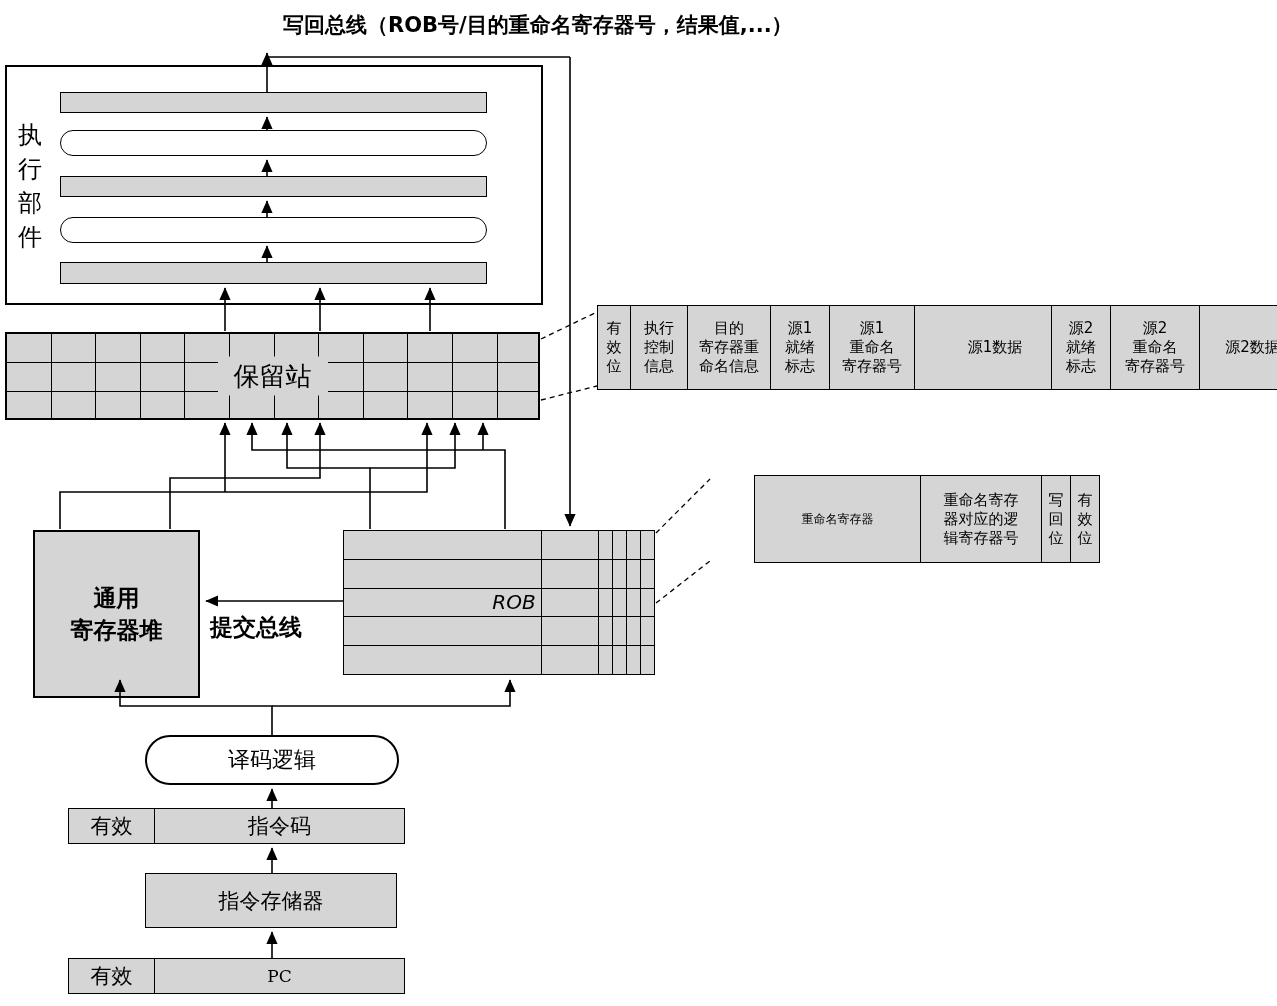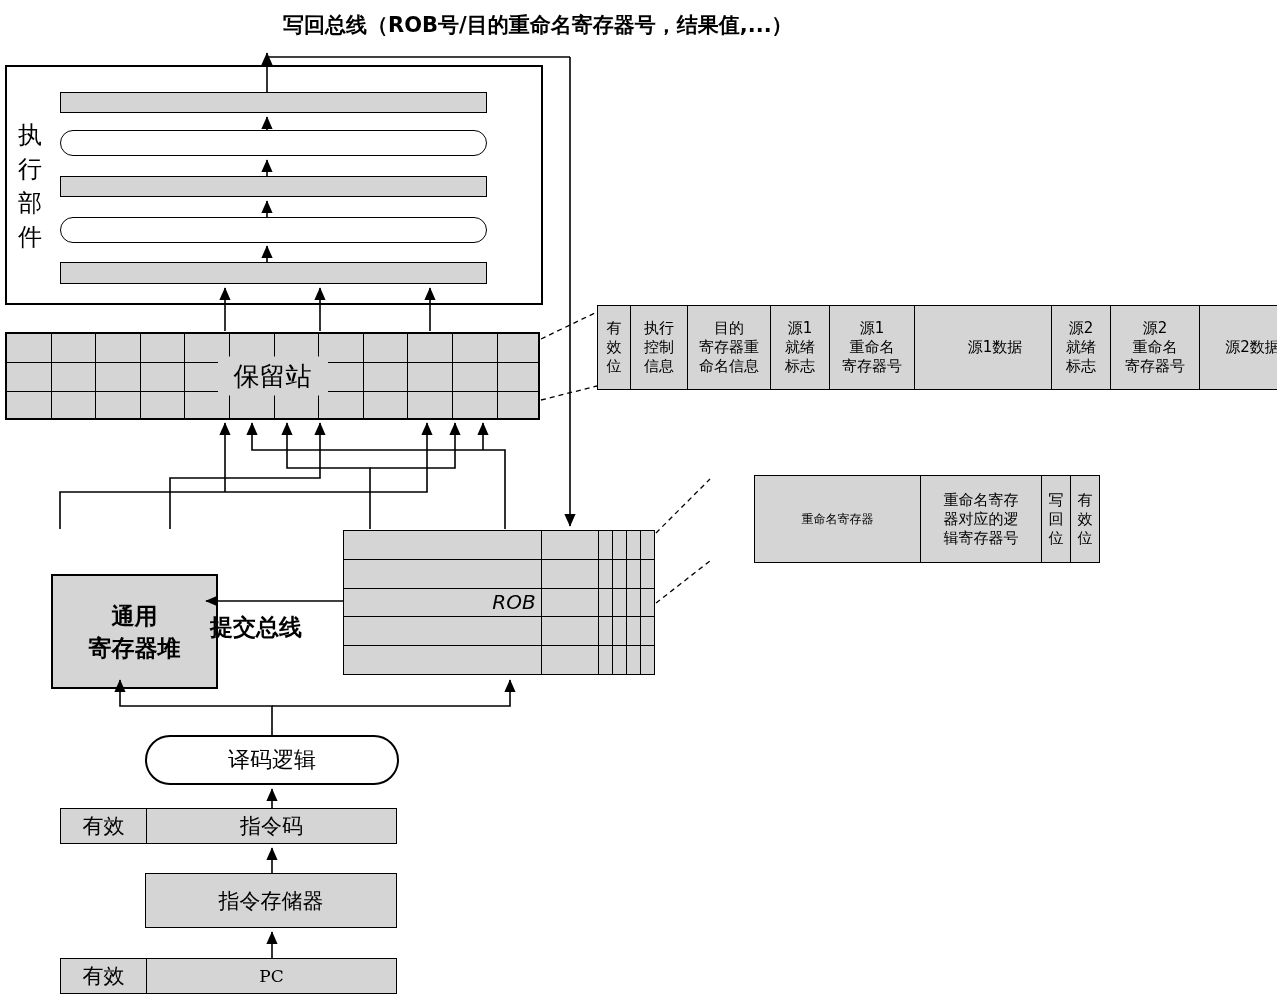--- a/index.html
+++ b/index.html
@@ -36,21 +36,21 @@
     background-size:1px 100%,1px 100%,1px 100%,1px 100%,1px 100%,100% 100%;
     background-position:197px 0,254px 0,268px 0,282px 0,296px 0,0 0;
     background-repeat:no-repeat,no-repeat,no-repeat,no-repeat,no-repeat,repeat;
     font-style:italic;
   }
   #rob-label{position:absolute;left:144px;top:59px;width:52px;font-size:20px;
     background:#d5d5d5;text-align:center;}
   #rf-box{font-size:23px;font-weight:700;line-height:32px;}
   #commit-label{font-size:23px;font-weight:700;white-space:nowrap;}
   #decode-pill{background:#fff;border:2px solid #000;border-radius:26px;font-size:22px;}
-  .iorow{border:1.5px solid #000;background:#d5d5d5;display:flex;font-size:21px;}
+  .iorow{border:1.5px solid #000;background:#d5d5d5;display:flex;font-size:21px;margin-left:8px;}
   .iorow .v{width:85px;border-right:1.5px solid #000;display:flex;align-items:center;justify-content:center;}
   .iorow .c{flex:1;display:flex;align-items:center;justify-content:center;}
   #pc-text{font-family:"DejaVu Serif","Liberation Serif",serif;font-size:17px;}
   #rename-title-cell{font-size:12px;margin-left:44px;}
   svg{position:absolute;left:0;top:0;pointer-events:none;}
   svg path{stroke:#000;stroke-width:1.6;fill:none;}
   svg path.dashed{stroke-width:1.3;stroke-dasharray:5 4;}
 </style>
 </head>
 <body>
@@ -94,21 +94,21 @@
     <div class="dcell" style="width:112px;padding-left:24px;">源1数据</div>
     <div class="dcell" style="width:58px;">源2
 就绪
 标志</div>
     <div class="dcell" style="width:88px;">源2
 重命名
 寄存器号</div>
     <div class="dcell" style="width:105px;">源2数据</div>
   </div>
 
-  <div class="abs graybox cell" id="rf-box" style="left:51px;top:530px;width:167px;height:115px;border-width:2px;margin-top:44px;">通用
+  <div class="abs graybox cell" id="rf-box" style="left:33px;top:530px;width:167px;height:168px;border-width:2px;">通用
 寄存器堆</div>
 
   <div class="abs" id="rob-table" style="left:343px;top:530px;width:312px;height:145px;">
     <span id="rob-label">ROB</span>
   </div>
 
   <div class="abs" id="commit-label" style="left:210px;top:612px;">提交总线</div>
 
   <div class="abs flexrow" style="left:710px;top:475px;height:88px;">
     <div class="dcell" id="rename-title-cell" style="width:165px;">重命名寄存器</div>

